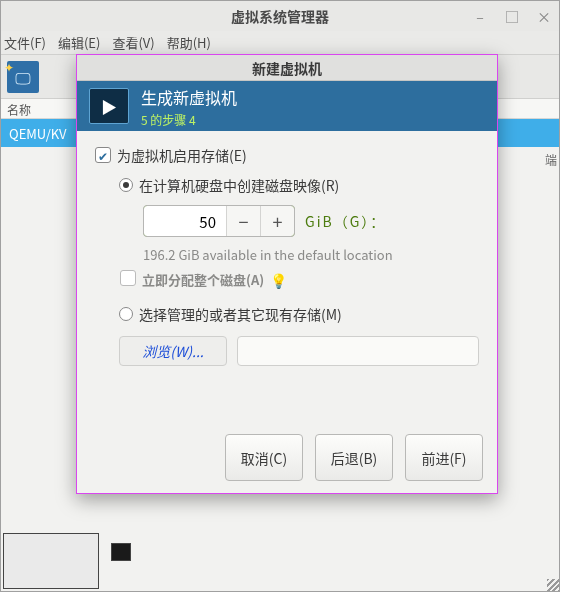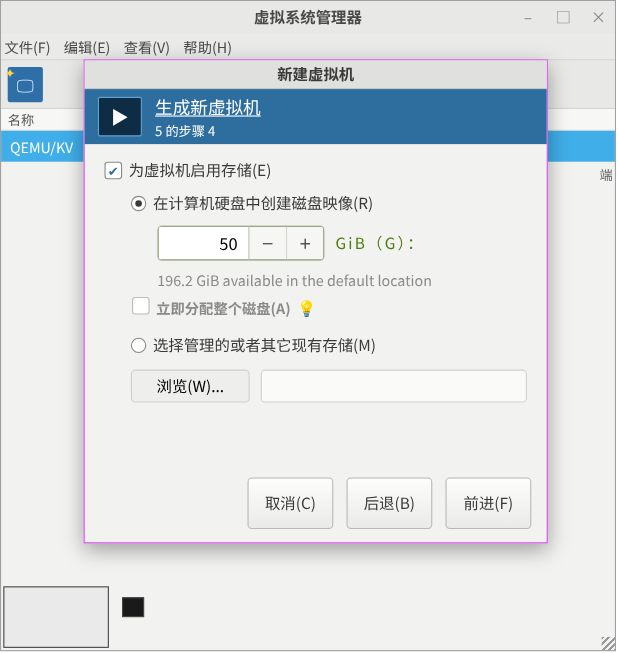--- a/index.html
+++ b/index.html
@@ -18,43 +18,43 @@
   .tb-newvm .star { position:absolute; top:-3px; left:-3px; color:#ffd24a; font-size:12px; }
   .vmm-header-row { height: 20px; background: #f7f7f5; border-bottom: 1px solid #d6d6d4; font-size: 12px; color: #555; padding: 2px 6px; }
   .vmm-list { }
   .vmm-list-row { height: 28px; background: #3faee9; color: #fff; font-size: 13px; display: flex; align-items: center; padding: 0 8px; }
 
   
   .dialog { position: absolute; left: 76px; top: 54px; width: 422px; height: 440px; background: #f2f2f0; border: 1px solid #d946ef; box-shadow: 0 6px 18px rgba(0,0,0,0.35); }
   .dlg-title { height: 26px; background: #e0e0de; display: flex; align-items: center; justify-content: center; font-size: 14px; font-weight: bold; color: #3a3a3a; border-bottom: 1px solid #c6c6c4; }
   .dlg-banner { height: 50px; background: #2d6e9e; display: flex; align-items: center; padding: 0 12px; color: #fff; }
   .banner-icon { width: 40px; height: 36px; background: #0e2d45; border: 1px solid #5ea4d3; border-radius: 2px; margin-right: 12px; display: flex; align-items: center; justify-content: center; }
-  .banner-text .line1 { font-size: 16px; color: #fff; text-decoration: underline; }
-  .banner-text .line2 { font-size: 12px; color: #ffffff; margin-top: 2px; }
+  .banner-text .line1 { font-size: 16px; color: #fff; }
+  .banner-text .line2 { font-size: 12px; color: #bef264; margin-top: 2px; }
   .dlg-body { padding: 14px 18px; font-size: 14px; color: #3a3a3a; }
 
   .row { display: flex; align-items: center; margin-bottom: 10px; }
   .chk { width: 16px; height: 16px; border: 1px solid #888; background: #fff; border-radius: 3px; display: inline-flex; align-items: center; justify-content: center; margin-right: 6px; font-size: 12px; color: #2d6e9e; }
   .radio { width: 14px; height: 14px; border: 1px solid #888; background: #fff; border-radius: 50%; display: inline-flex; align-items: center; justify-content: center; margin-right: 6px; }
   .radio.checked::after { content: ""; width: 6px; height: 6px; background: #3a3a3a; border-radius: 50%; }
   .indent1 { margin-left: 24px; }
 
   .spinrow { display: flex; align-items: center; margin: 6px 0 8px 48px; }
   .spinbox { display: flex; border: 1px solid #b6b6b4; background: #4d7c0f; border-radius: 4px; overflow: hidden; height: 32px; }
   .spin-input { width: 82px; border: none; text-align: right; padding: 0 10px; font-size: 15px; outline: none; }
   .spin-btn { width: 34px; border-left: 1px solid #d4d4d2; display: flex; align-items: center; justify-content: center; font-size: 18px; color: #555; background: #f6f6f4; cursor: pointer; }
   .unit { margin-left: 10px; font-size: 14px; color: #4d7c0f; letter-spacing: 2px; }
 
   .hint { margin-left: 48px; font-size: 13px; color: #8a8a88; margin-bottom: 6px; }
   .alloc-row { margin-left: 25px; display: flex; align-items: flex-start; color: #8a8a88; font-size: 13px; margin-bottom: 14px; font-weight: bold; }
   .alloc-row .chk { border-color: #bbb; }
   .bulb { margin-left: 6px; font-size: 14px; }
 
   .browse-row { display: flex; gap: 10px; margin: 12px 0 0 24px; }
-  .browse-btn { width: 108px; height: 30px; border: 1px solid #cfcfcd; background: #eeeeec; border-radius: 4px; color: #000000; display:flex; align-items:center; justify-content:center; font-size:14px; }
+  .browse-btn { width: 108px; height: 30px; border: 1px solid #cfcfcd; background: #eeeeec; border-radius: 4px; color: #1d4ed8; display:flex; align-items:center; justify-content:center; font-size:14px;font-style:italic; }
   .browse-field { flex: 1; height: 30px; border: 1px solid #cfcfcd; background: #fafaf8; border-radius: 4px; }
 
   .dlg-footer { position: absolute; bottom: 12px; right: 14px; display: flex; gap: 12px; }
   .btn { min-width: 78px; height: 47px; border: 1px solid #b8b8b6; background: linear-gradient(#fdfdfb,#eaeae8); border-radius: 4px; font-size: 14px; color: #3a3a3a; display:flex; align-items:center; justify-content:center; padding: 0 10px; cursor:pointer; }
 
   
   .right-edge-text { position:absolute; right:2px; top:150px; font-size:12px; color:#666; }
   .bottom-fragments { position:absolute; bottom:0; left:0; width:100%; height:62px; }
   .frag { position:absolute; border:1px solid #444; background:#fff; }
   .frag.a { left:2px; bottom:2px; width:96px; height:56px; background:#eaeaea; }

